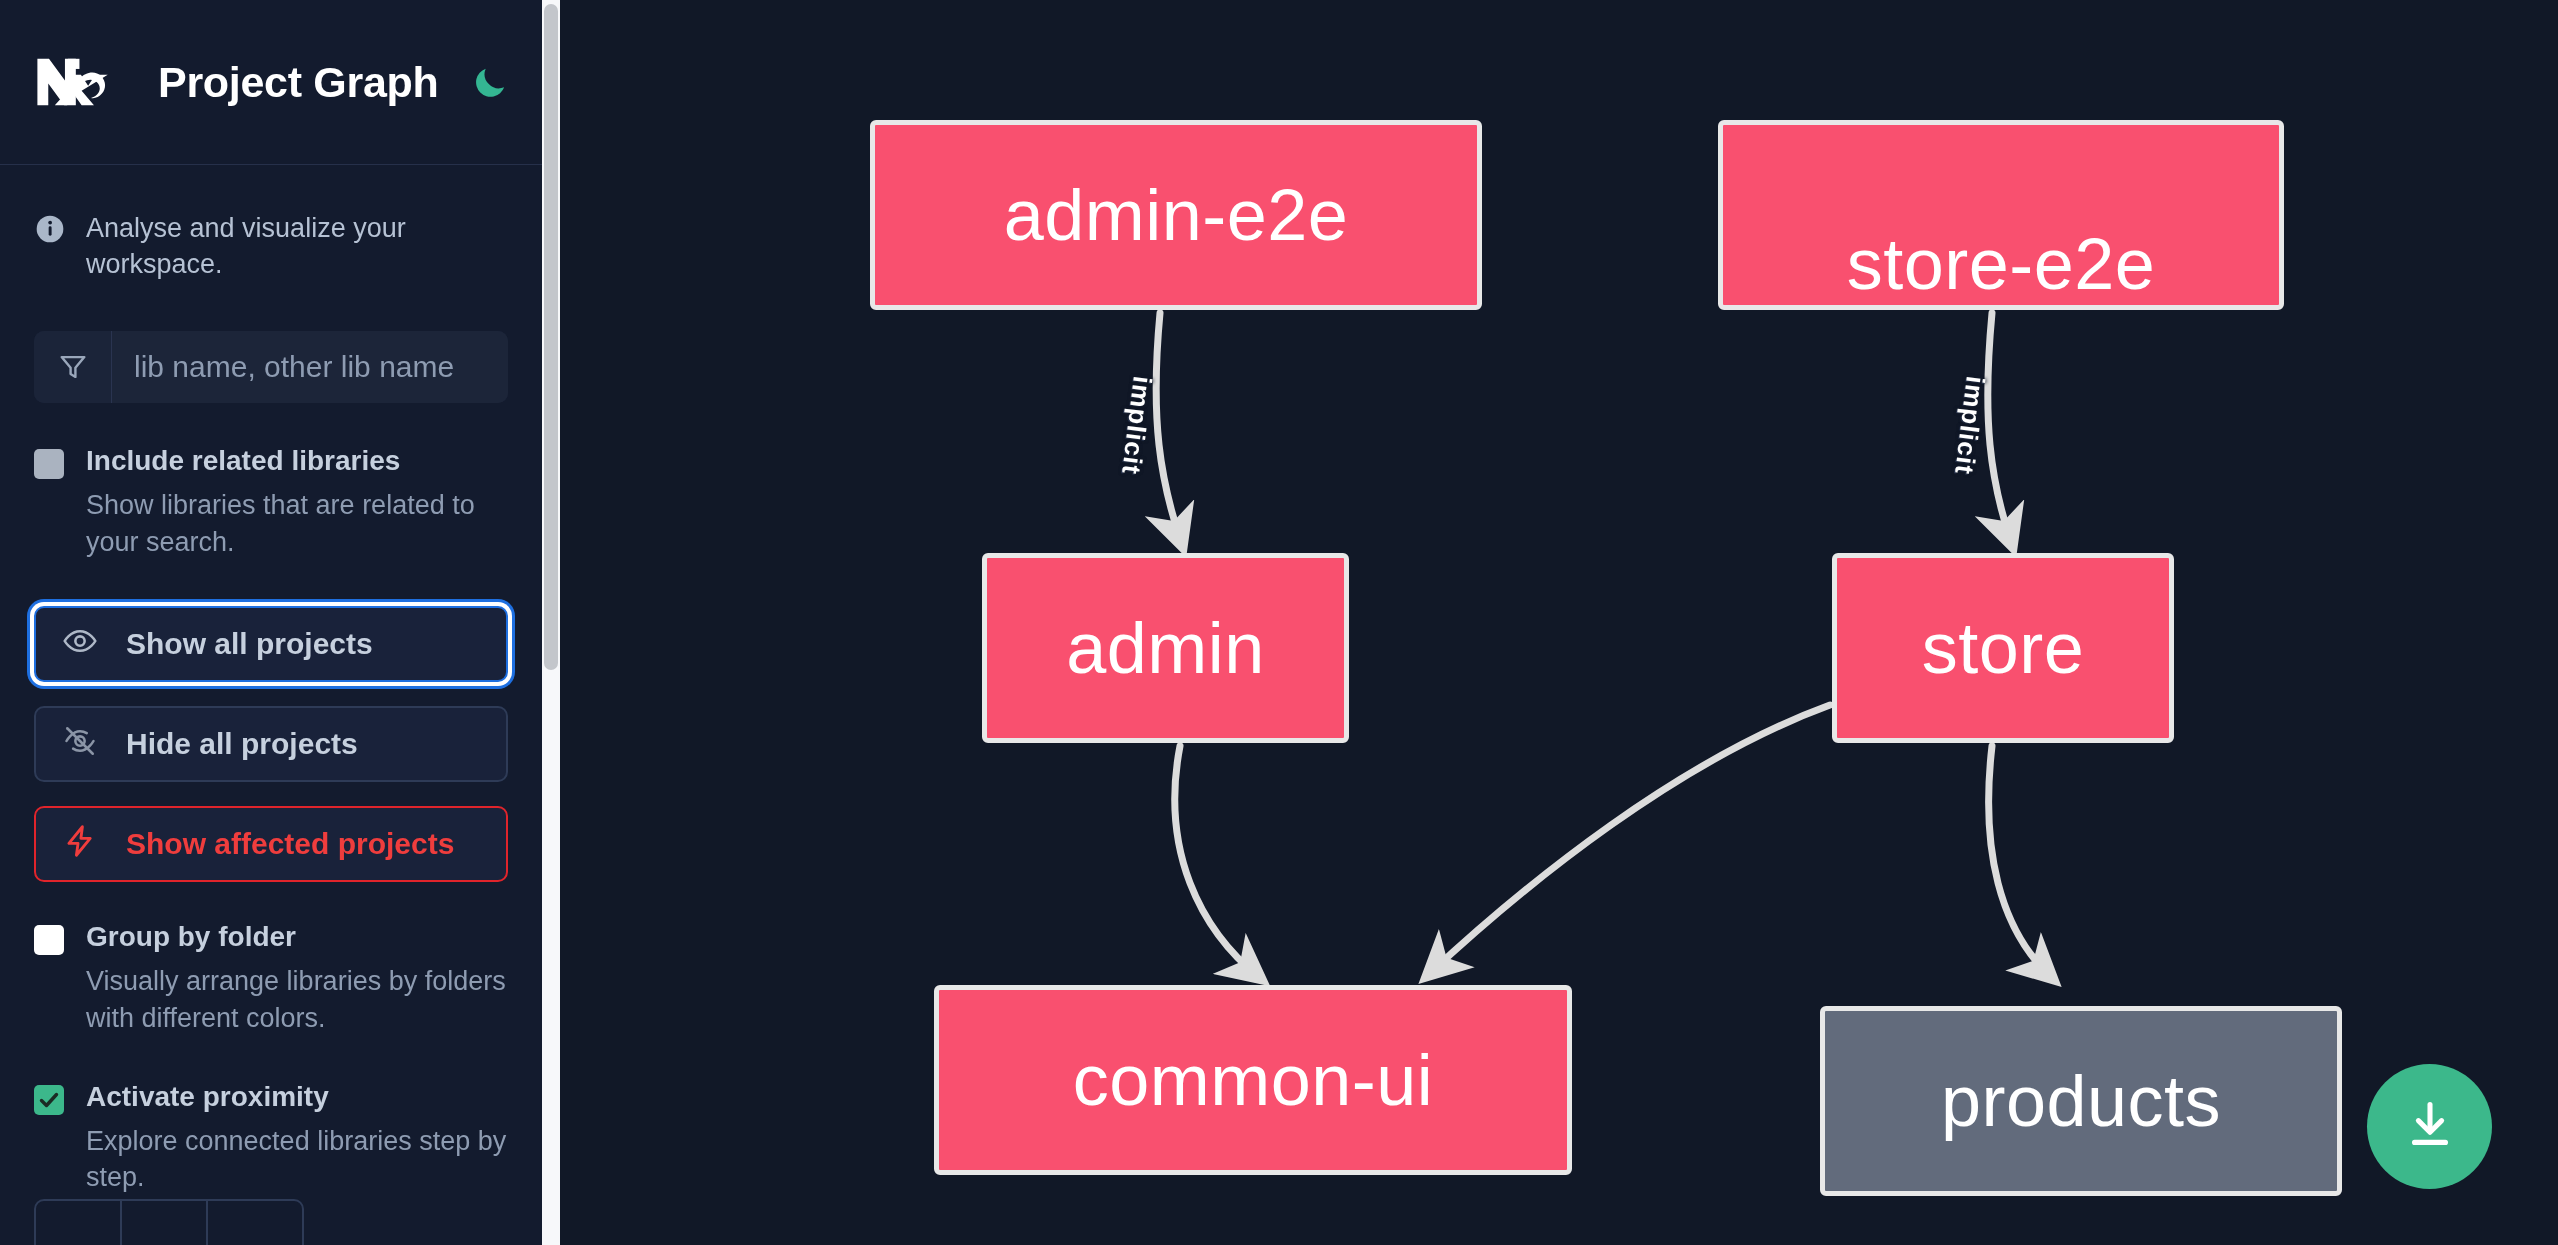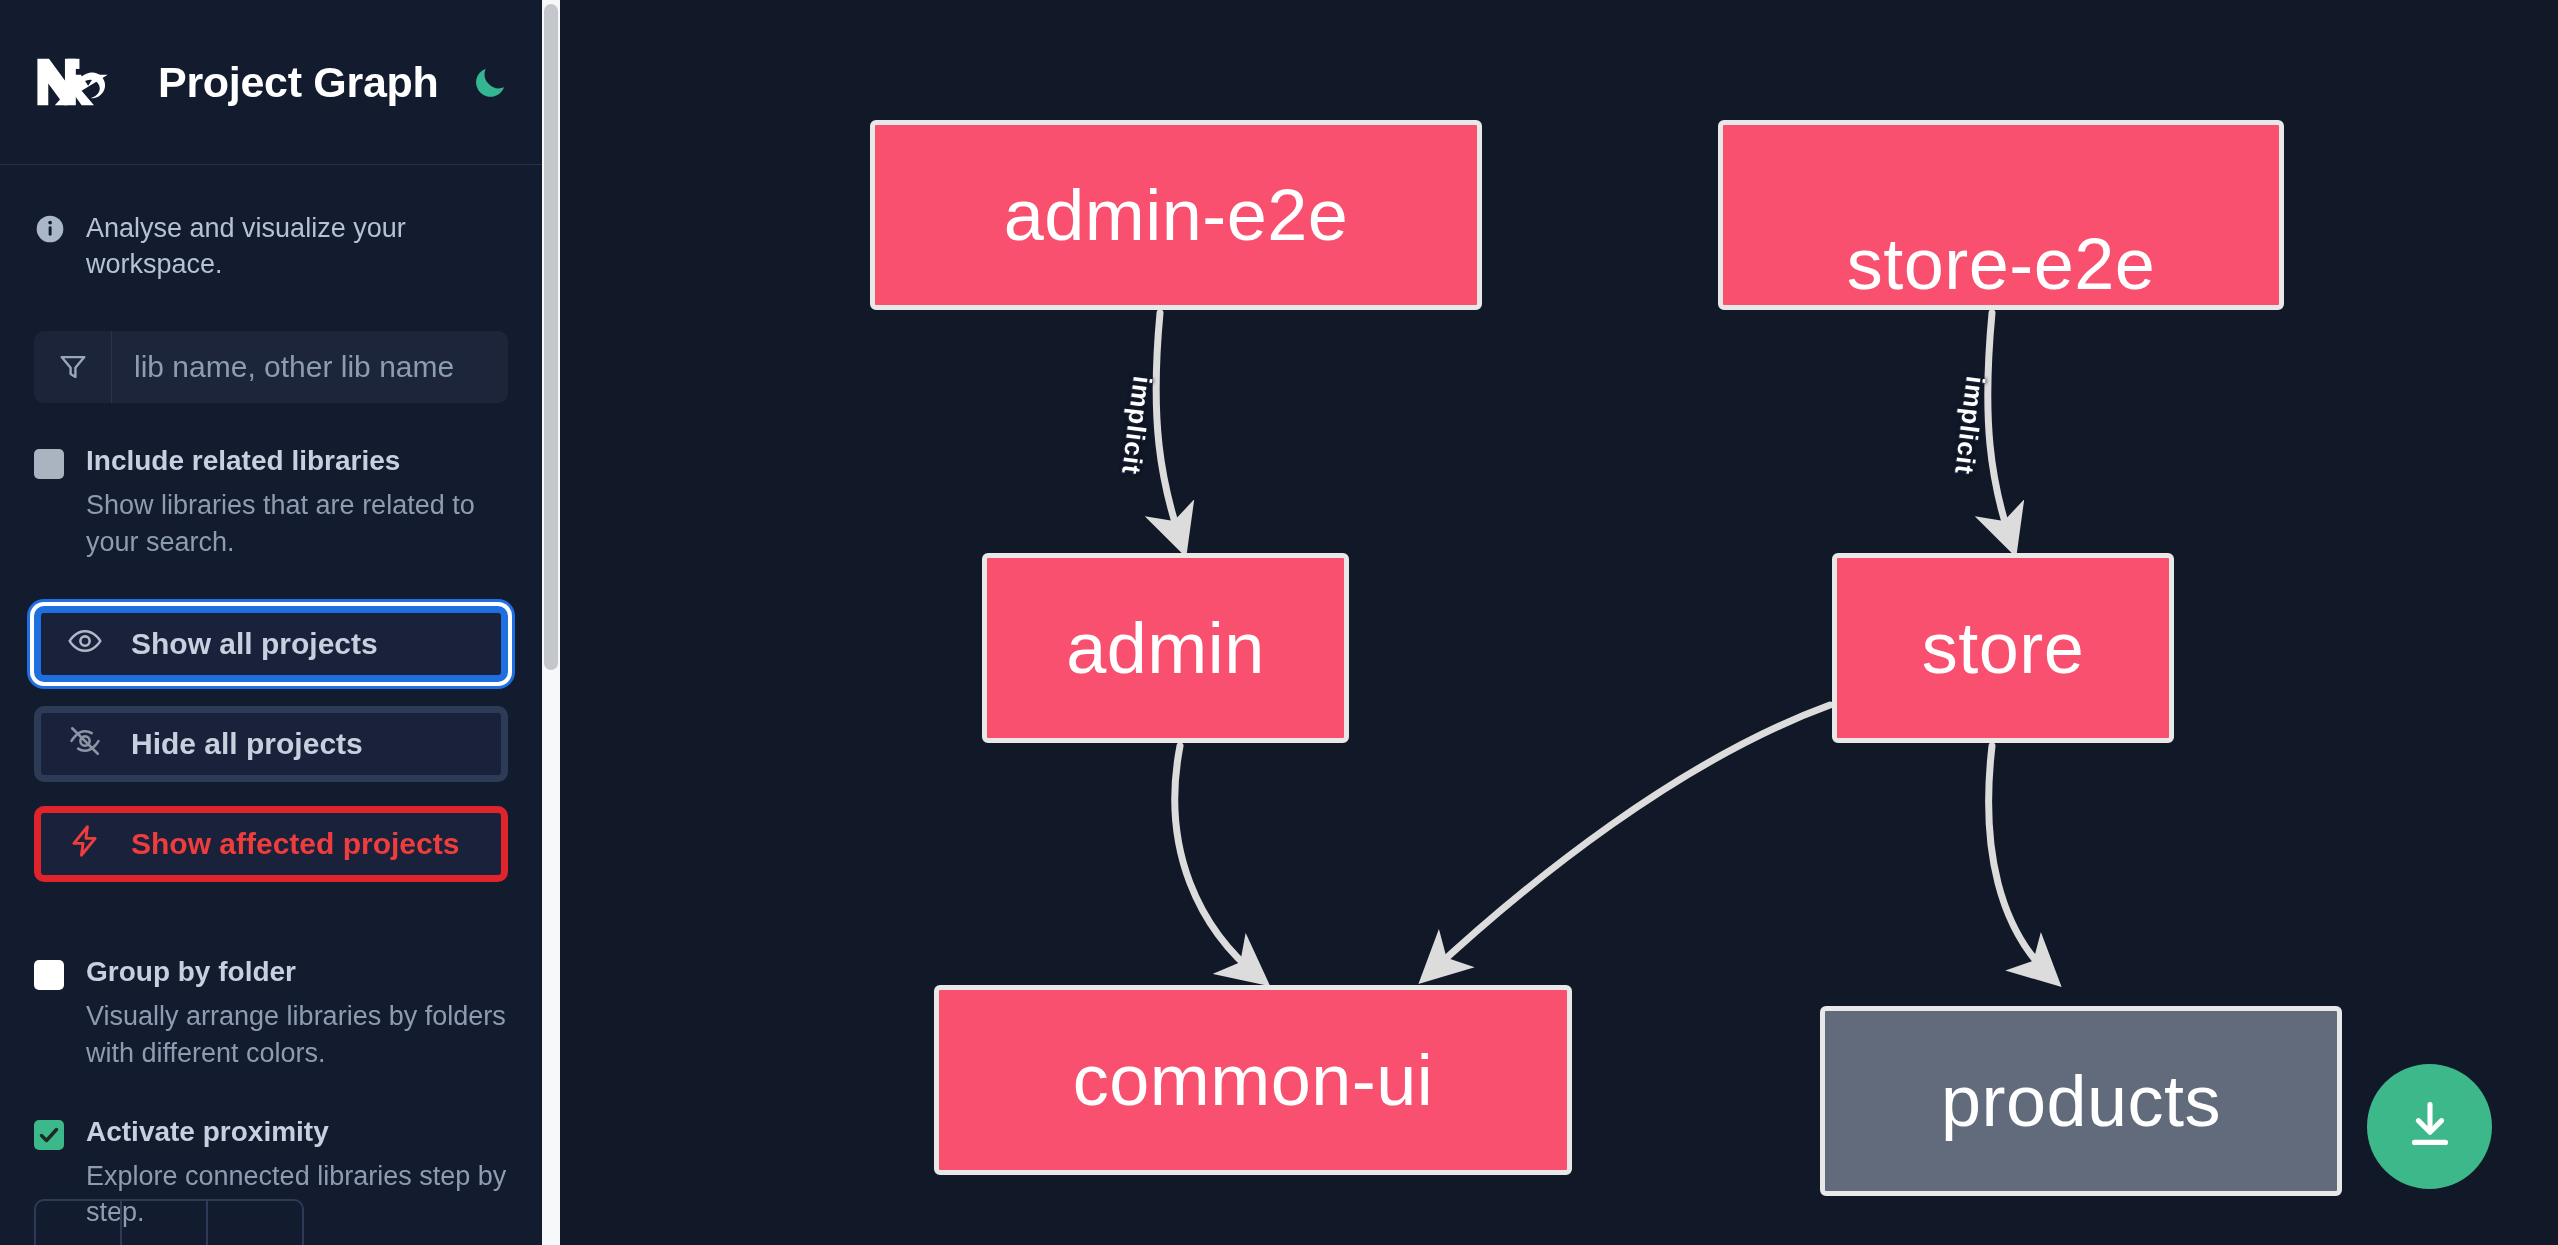--- a/index.html
+++ b/index.html
@@ -82,21 +82,21 @@
   .check-title { color: #c6d0de; font-size: 28px; font-weight: 700; line-height: 1.25; }
   .check-desc { color: #8e9cb2; font-size: 27px; line-height: 1.36; margin-top: 9px; max-width: 440px; }
 
   .btn-stack { padding: 46px 34px 0 34px; display: flex; flex-direction: column; gap: 24px; }
   .gbtn {
     position: relative;
     display: flex; align-items: center; gap: 28px;
     height: 76px; padding: 0 26px;
     border-radius: 10px;
     background: #19223a;
-    border: 7px solid #be185d;
+    border: 2px solid #be185d;
     font-size: 30px; font-weight: 700;
     color: #c6d0de;
     cursor: pointer;
     font-family: "Liberation Sans", sans-serif;
   }
   .gbtn.focused {
     border-color: #1e6fe0;
     box-shadow: 0 0 0 4px #ffffff, 0 0 0 7px #1e6fe0;
   }
   .gbtn.danger { border-color: #e0242b; color: #ef3d3d; }
@@ -248,21 +248,21 @@
         <button class="gbtn danger">
           <span>
             <svg viewBox="0 0 24 24" width="36" height="36" fill="none" stroke="#ef3d3d" stroke-width="1.9" stroke-linejoin="round" aria-hidden="true">
               <path d="M13.6 2.5 4.6 13.6h6.1l-1.1 7.9 9.2-11.3h-6.2z"></path>
             </svg>
           </span>
           <span>Show affected projects</span>
         </button>
       </div>
 
-      <div class="check-row" style="padding-top:60px;margin-top:12px;">
+      <div class="check-row" style="padding-top:37px;">
         <span class="cbox white"></span>
         <span>
           <span class="check-title">Group by folder</span>
           <div class="check-desc">Visually arrange libraries by folders with different colors.</div>
         </span>
       </div>
 
       <div class="check-row" style="padding-top:42px;">
         <span class="cbox green">
           <svg viewBox="0 0 24 24" fill="none" stroke="#1b2b24" stroke-width="3.4" stroke-linecap="round" stroke-linejoin="round" aria-hidden="true">

